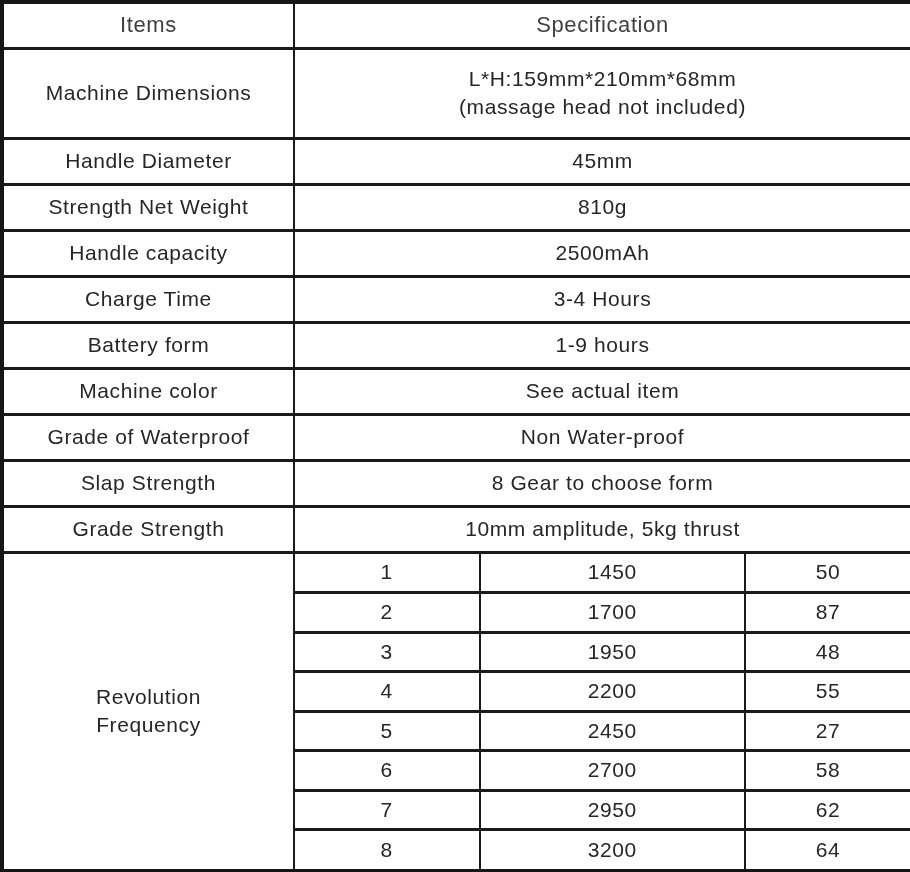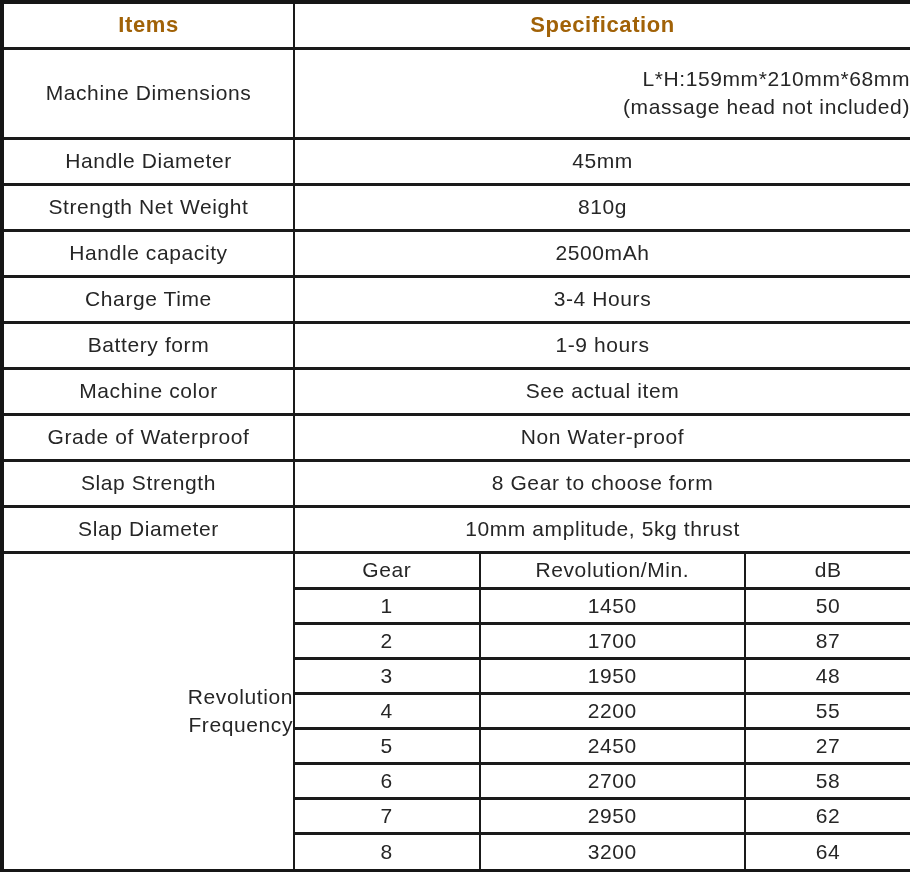--- a/index.html
+++ b/index.html
@@ -30,22 +30,22 @@
     border-right: 2px solid #1a1a1a;
     text-align: center;
     vertical-align: middle;
     padding: 0;
     font-size: 21px;
     letter-spacing: 0.6px;
     line-height: 1.35;
   }
   table.spec-table th {
     font-size: 22px;
-    font-weight: bold;
-    color: #a16207;
+    font-weight: normal;
+    color: #404040;
   }
   tr.header-row      { height: 46px; }
   tr.dims-row        { height: 90px; }
   tr.simple-row      { height: 46px; }
   tr.revolution-row  { height: 319px; }
 
   td.nested-cell { padding: 0; }
 
   table.gear-table {
     width: 100%;
@@ -62,21 +62,21 @@
     vertical-align: middle;
     font-size: 21px;
     letter-spacing: 0.6px;
     height: 11.11%;
   }
   table.gear-table tr:first-child td { border-top: none; }
   table.gear-table tr:last-child td  { border-bottom: none; }
   table.gear-table td:first-child    { border-left: none; }
   table.gear-table td:last-child     { border-right: none; }
 
-  .two-line div { display: block; text-align: right; }
+  .two-line div { display: block; }
 </style>
 </head>
 <body>
 
 <table class="spec-table">
   <colgroup>
     <col style="width:292px">
     <col style="width:618px">
   </colgroup>
   <tbody>
@@ -127,43 +127,38 @@
       <td>Grade of Waterproof</td>
       <td>Non Water-proof</td>
     </tr>
 
     <tr class="simple-row">
       <td>Slap Strength</td>
       <td>8 Gear to choose form</td>
     </tr>
 
     <tr class="simple-row">
-      <td>Slap Diameter</td>
+      <td>Grade Strength</td>
       <td>10mm amplitude, 5kg thrust</td>
     </tr>
 
     <tr class="revolution-row">
       <td class="two-line">
         <div>Revolution</div>
         <div>Frequency</div>
       </td>
       <td class="nested-cell">
         <table class="gear-table">
           <colgroup>
             <col style="width:30%">
             <col style="width:43.2%">
             <col style="width:26.8%">
           </colgroup>
           <tbody>
             <tr>
-              <td>Gear</td>
-              <td>Revolution/Min.</td>
-              <td>dB</td>
-            </tr>
-            <tr>
               <td>1</td>
               <td>1450</td>
               <td>50</td>
             </tr>
             <tr>
               <td>2</td>
               <td>1700</td>
               <td>87</td>
             </tr>
             <tr>

